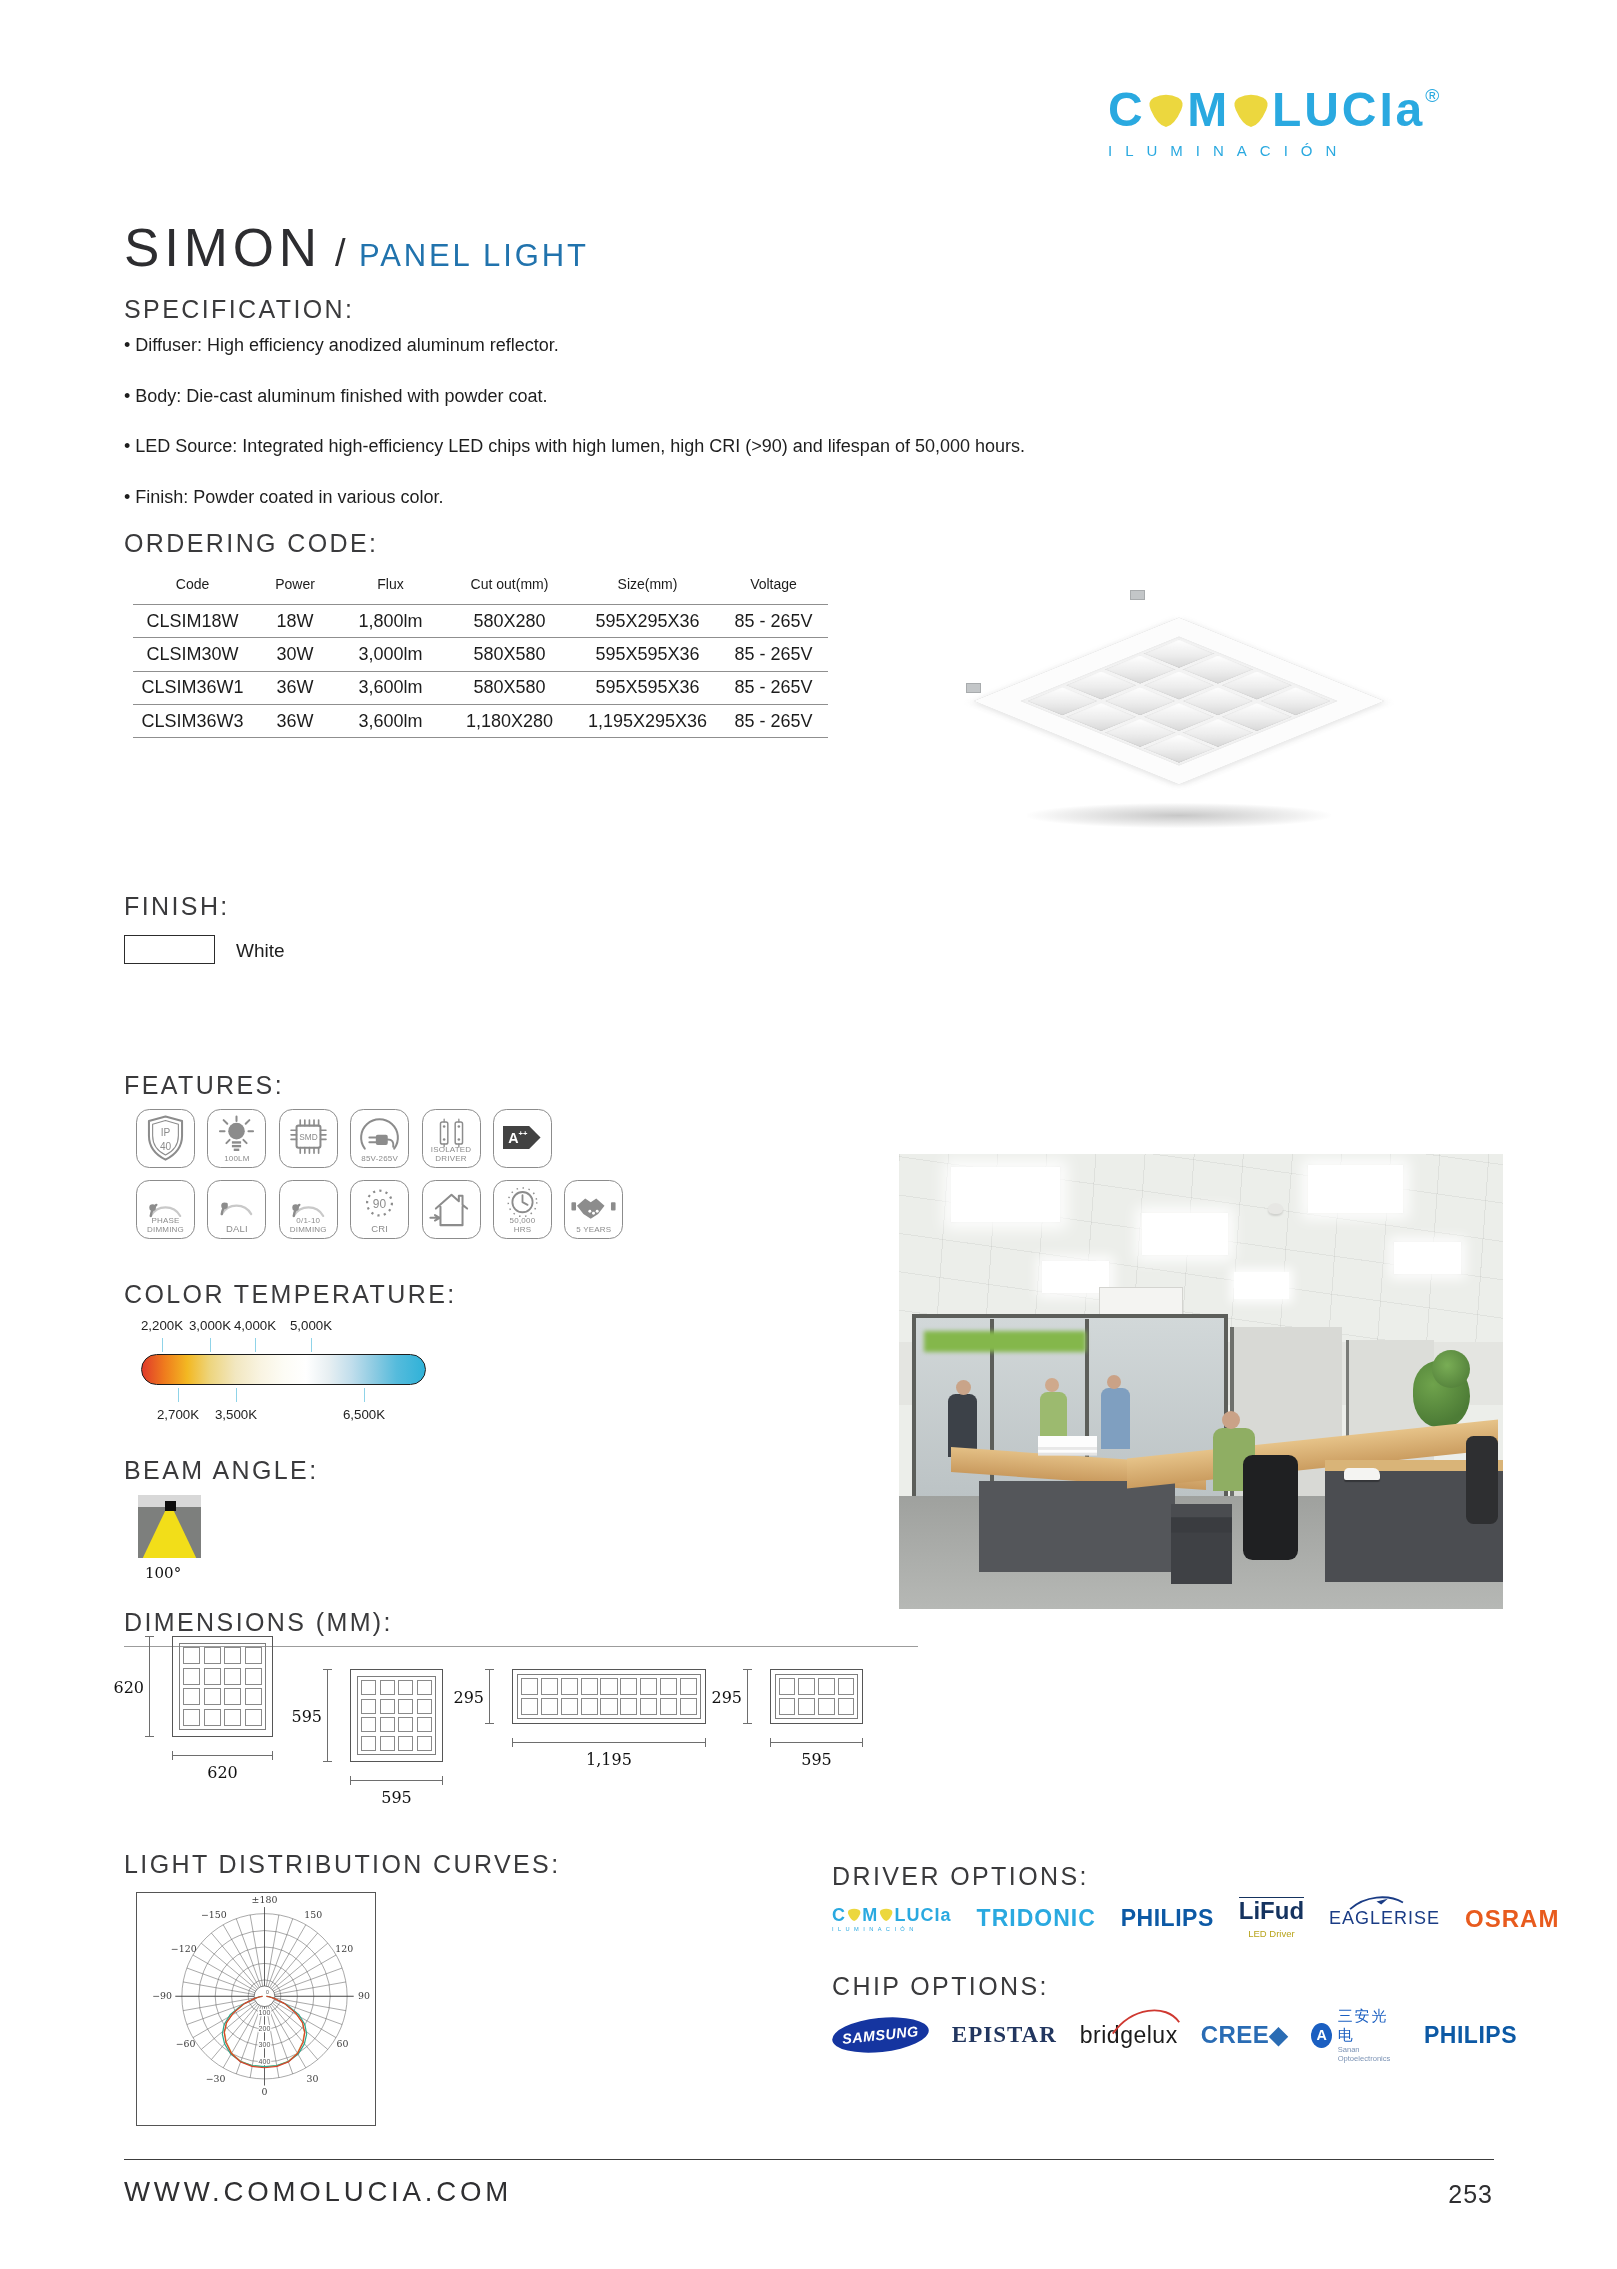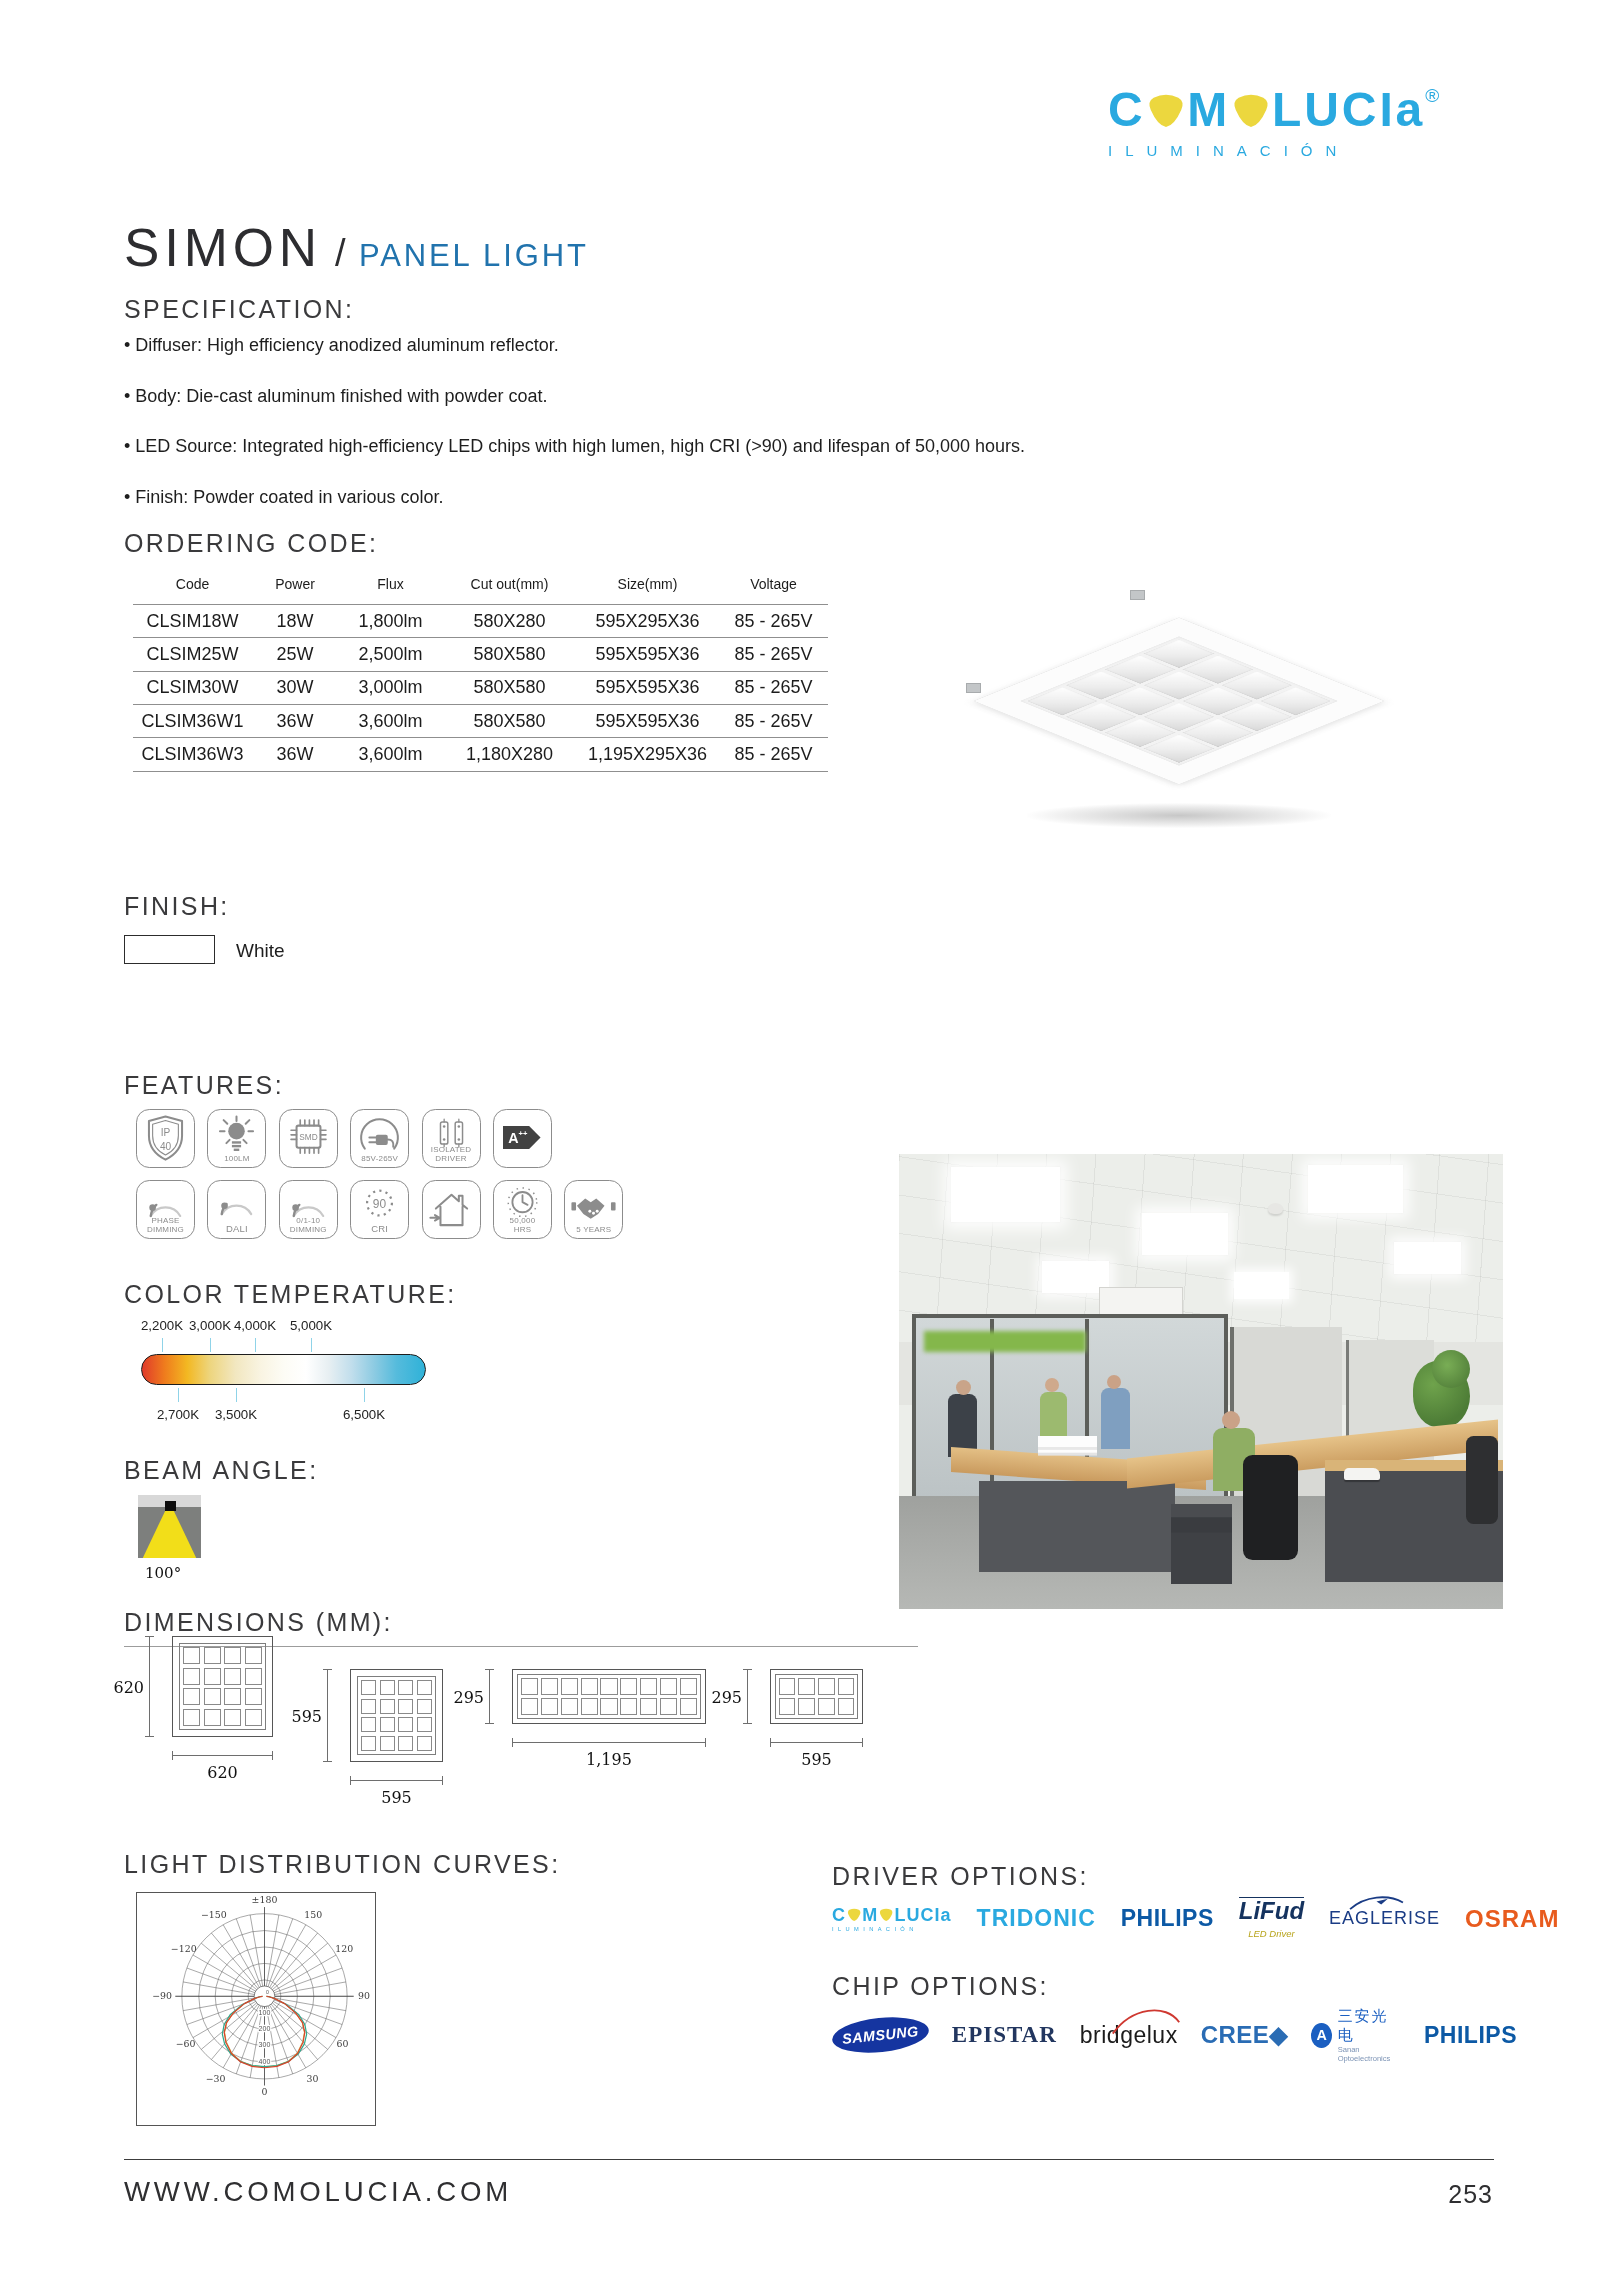--- a/index.html
+++ b/index.html
@@ -96,21 +96,21 @@
   
   .ldc-box { position:absolute; left:136px; top:1892px; width:240px; height:234px; border:1.4px solid #555; background:#fff;padding-left:9px; }
 
   
   .brandrow { position:absolute; display:flex; align-items:center; }
   .mini-logo .logo-word { font-size:18px; letter-spacing:1px; }
   .mini-logo .tri { width:14.3px; height:15px; margin:0 1px; }
   .mini-logo .logo-tag { margin-top:1.9px; font-size:5.7px; letter-spacing:4.4px; }
   .lg-tridonic { color:#2aa9e0; font-weight:700; font-size:23px; letter-spacing:1px; }
   .lg-philips  { color:#0c59a5; font-weight:700; font-size:23px; letter-spacing:0.5px; }
-  .lg-lifud { text-align:center;font-style:italic; }
+  .lg-lifud { text-align:center; }
   .lg-lifud .t { color:#15335f; font-weight:700; font-size:24px; border-top:1.9px solid #15335f; display:inline-block; line-height:1.05; }
   .lg-lifud .s { color:#b8a41c; font-size:9.5px; }
   .lg-eagle { position:relative; color:#1a3c85; font-size:18px; letter-spacing:1px; font-weight:400; }
   .lg-eagle svg { position:absolute; top:-14.3px; left:17px; }
   .lg-osram { color:#e85b1e; font-weight:700; font-size:24px; letter-spacing:1px; }
   .lg-samsung { width:116px; height:34px; background:#1535a0; border-radius:50%; transform:rotate(-6deg);
                 display:flex; align-items:center; justify-content:center; color:#fff; font-weight:700;
                 font-style:italic; font-size:14.3px; letter-spacing:0.5px; }
   .lg-epistar { font-family:"Liberation Serif", serif; color:#22365f; font-weight:700; font-size:23px; letter-spacing:1px; }
   .lg-bridgelux { position:relative; color:#1b1b1b; font-size:23px; letter-spacing:0.5px; }
@@ -177,28 +177,20 @@
         <th class="c5">Voltage</th>
       </tr>
     </thead>
     <tbody>
       <tr>
           <td>CLSIM18W</td>
           <td>18W</td>
           <td>1,800lm</td>
           <td>580X280</td>
           <td>595X295X36</td>
-          <td>85 - 265V</td>
-        </tr>
-      <tr>
-          <td>CLSIM25W</td>
-          <td>25W</td>
-          <td>2,500lm</td>
-          <td>580X580</td>
-          <td>595X595X36</td>
           <td>85 - 265V</td>
         </tr>
       <tr>
           <td>CLSIM30W</td>
           <td>30W</td>
           <td>3,000lm</td>
           <td>580X580</td>
           <td>595X595X36</td>
           <td>85 - 265V</td>
         </tr>

